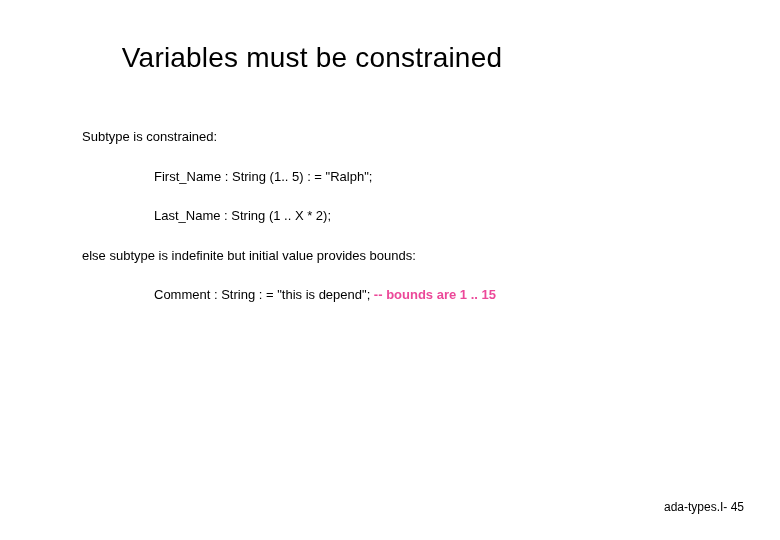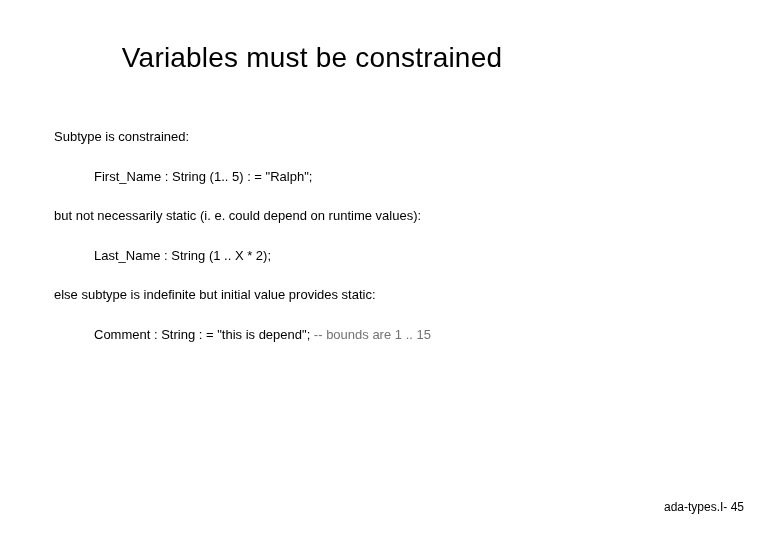--- a/index.html
+++ b/index.html
@@ -25,33 +25,34 @@
     left: 0;
     width: 624px;
     text-align: center;
     font-size: 28px;
     font-weight: normal;
     letter-spacing: 0.2px;
   }
   .body {
     position: absolute;
     top: 128px;
-    left: 54px;
+    left: 82px;
     width: 640px;
     font-size: 13px;
     line-height: 1.35;
   }
   .para {
     margin: 0 0 22px 0;
   }
   .indent {
-    margin-left: 40px;
+    margin-left: 72px;
   }
   .comment {
-    color: #737373;
+    color: #ec4899;
+    font-weight: bold;
   }
   .footer {
     position: absolute;
     right: 36px;
     bottom: 26px;
     font-size: 12px;
   }
 </style>
 </head>
 <body>
@@ -59,25 +60,24 @@
 <div class="slide">
 
   <div class="title">Variables must be constrained</div>
 
   <div class="body">
 
     <p class="para">Subtype is constrained:</p>
 
     <p class="para indent">First_Name : String (1.. 5) : = "Ralph";</p>
 
-    <p class="para">but not necessarily static (i. e. could depend on runtime values):</p>
 
     <p class="para indent">Last_Name : String (1 .. X * 2);</p>
 
-    <p class="para"> else subtype is indefinite but initial value provides static:</p>
+    <p class="para"> else subtype is indefinite but initial value provides bounds:</p>
 
     <p class="para indent">
       <span>Comment  : String : = "this is depend";  </span><span class="comment">-- bounds are 1 .. 15</span>
     </p>
 
   </div>
 
   <div class="footer">ada-types.I- 45</div>
 
 </div>

